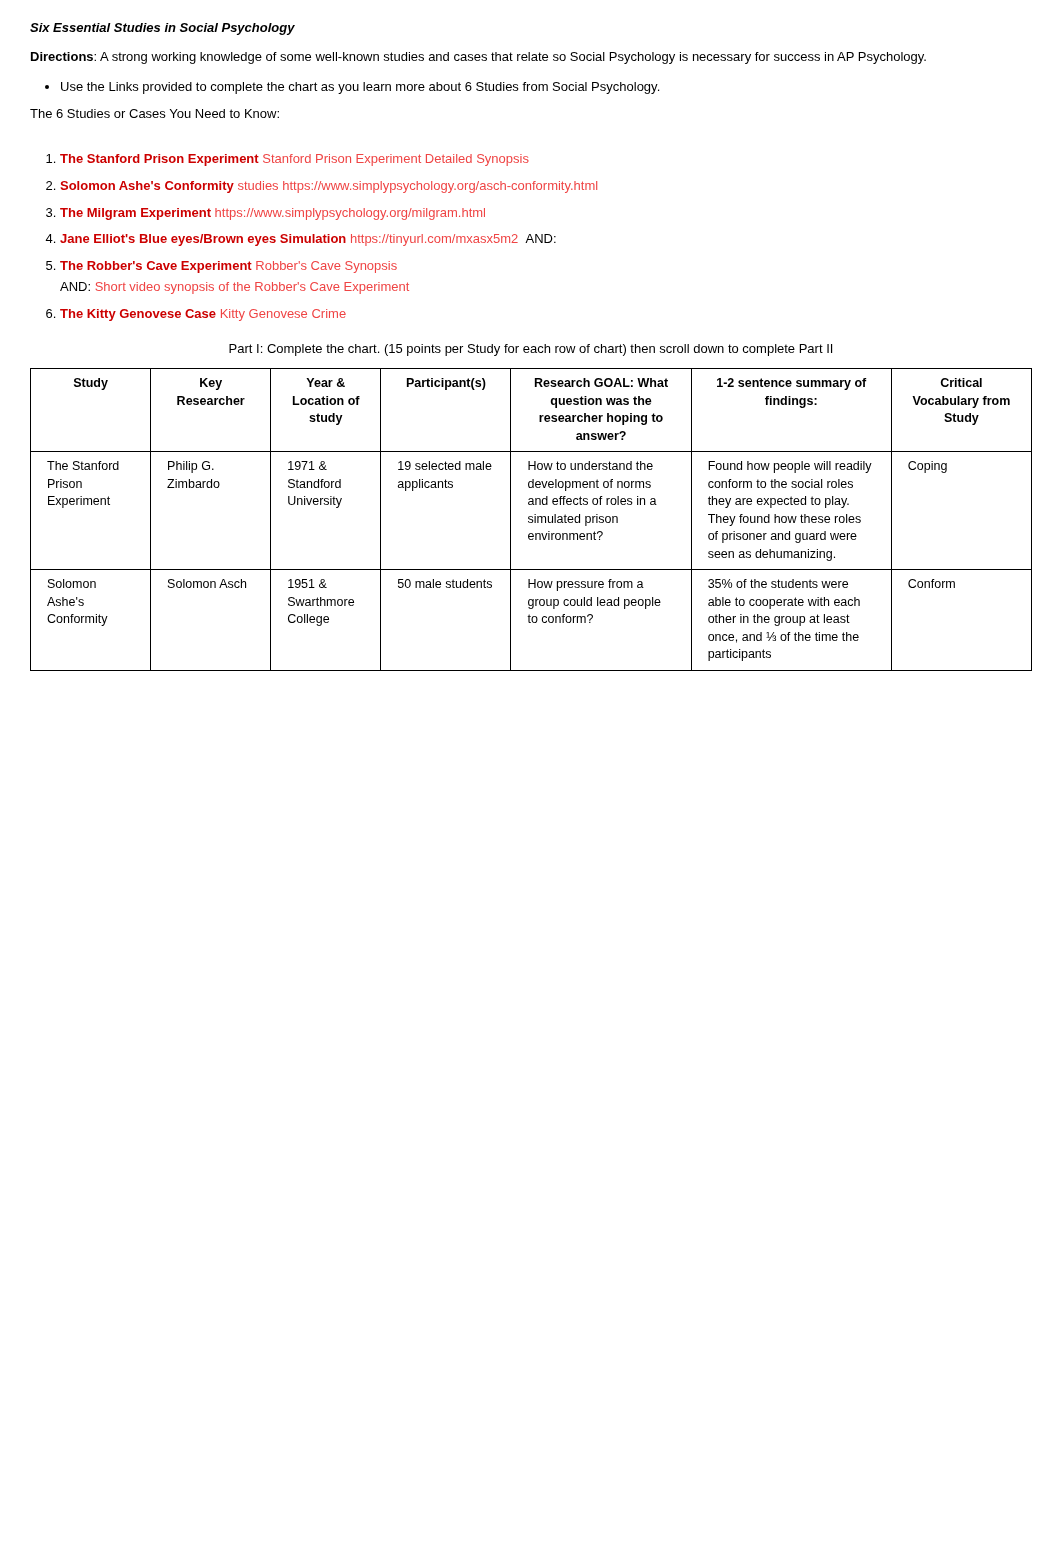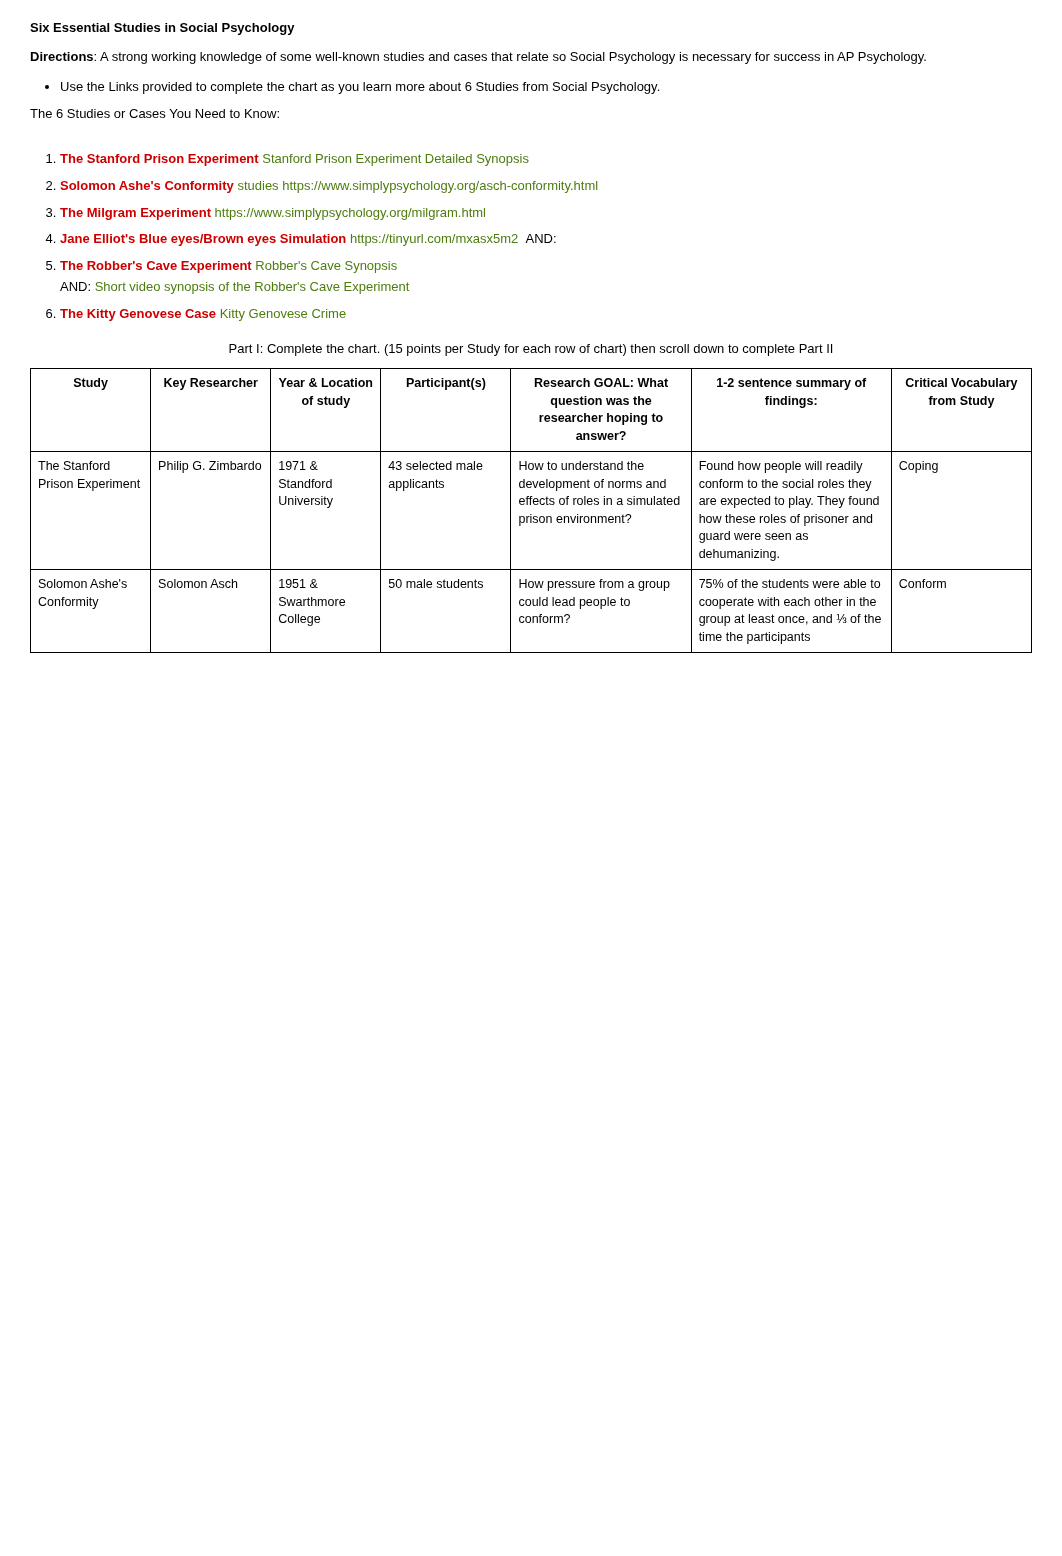--- a/index.html
+++ b/index.html
@@ -9,20 +9,21 @@
       color: #000;
       background: #fff;
       padding: 20px 30px;
       width: 1062px;
       min-height: 1556px;
     }
     .page-title {
       font-weight: bold;
       font-size: 13px;
       margin-bottom: 12px;
+      font-style: italic;
     }
     .directions {
       margin-bottom: 10px;
       line-height: 1.5;
     }
     .directions strong {
       font-weight: bold;
     }
     ul.bullet-list {
       margin-left: 30px;
@@ -56,21 +57,21 @@
     }
     .studies-list li {
       margin-bottom: 6px;
       line-height: 1.6;
     }
     .study-name {
       font-weight: bold;
       color: #c00;
     }
     a.blue-link {
-      color: #4d7c0f;
+      color: #ef4444;
       text-decoration: none;
     }
     .indent {
       margin-left: 40px;
     }
     .part-heading {
       font-weight: normal;
       font-size: 13px;
       text-align: center;
       margin: 14px 0 10px 0;
@@ -79,21 +80,21 @@
     
     table.study-chart {
       width: 100%;
       border-collapse: collapse;
       margin-top: 6px;
       table-layout: fixed;
     }
     table.study-chart th,
     table.study-chart td {
       border: 1px solid #000;
-      padding: 6px 7px;
+      padding: 6px 16px;
       vertical-align: top;
       font-size: 12.5px;
       line-height: 1.4;
     }
     table.study-chart th {
       font-weight: bold;
       background: #fff;
       font-size: 12.5px;
     }
     .col-study { width: 12%; }
@@ -155,28 +156,28 @@
       <th class="col-research">Research GOAL: What question was the researcher hoping to answer?</th>
       <th class="col-summary">1-2 sentence summary of findings:</th>
       <th class="col-vocab">Critical Vocabulary from Study</th>
     </tr>
   </thead>
   <tbody>
     <tr>
       <td>The Stanford Prison Experiment</td>
       <td>Philip G. Zimbardo</td>
       <td>1971 &amp; Standford University</td>
-      <td>43 selected male applicants</td>
+      <td>19 selected male applicants</td>
       <td>How to understand the development of norms and effects of roles in a simulated prison environment?</td>
       <td>Found how people will readily conform to the social roles they are expected to play. They found how these roles of prisoner and guard were seen as dehumanizing.</td>
       <td>Coping</td>
     </tr>
     <tr>
       <td>Solomon Ashe's Conformity</td>
       <td>Solomon Asch</td>
       <td>1951 &amp; Swarthmore College</td>
       <td>50 male students</td>
       <td>How pressure from a group could lead people to conform?</td>
-      <td>75% of the students were able to cooperate with each other in the group at least once, and ⅓ of the time the participants</td>
+      <td>35% of the students were able to cooperate with each other in the group at least once, and ⅓ of the time the participants</td>
       <td>Conform</td>
     </tr>
   </tbody>
 </table>
 
 </body></html>

